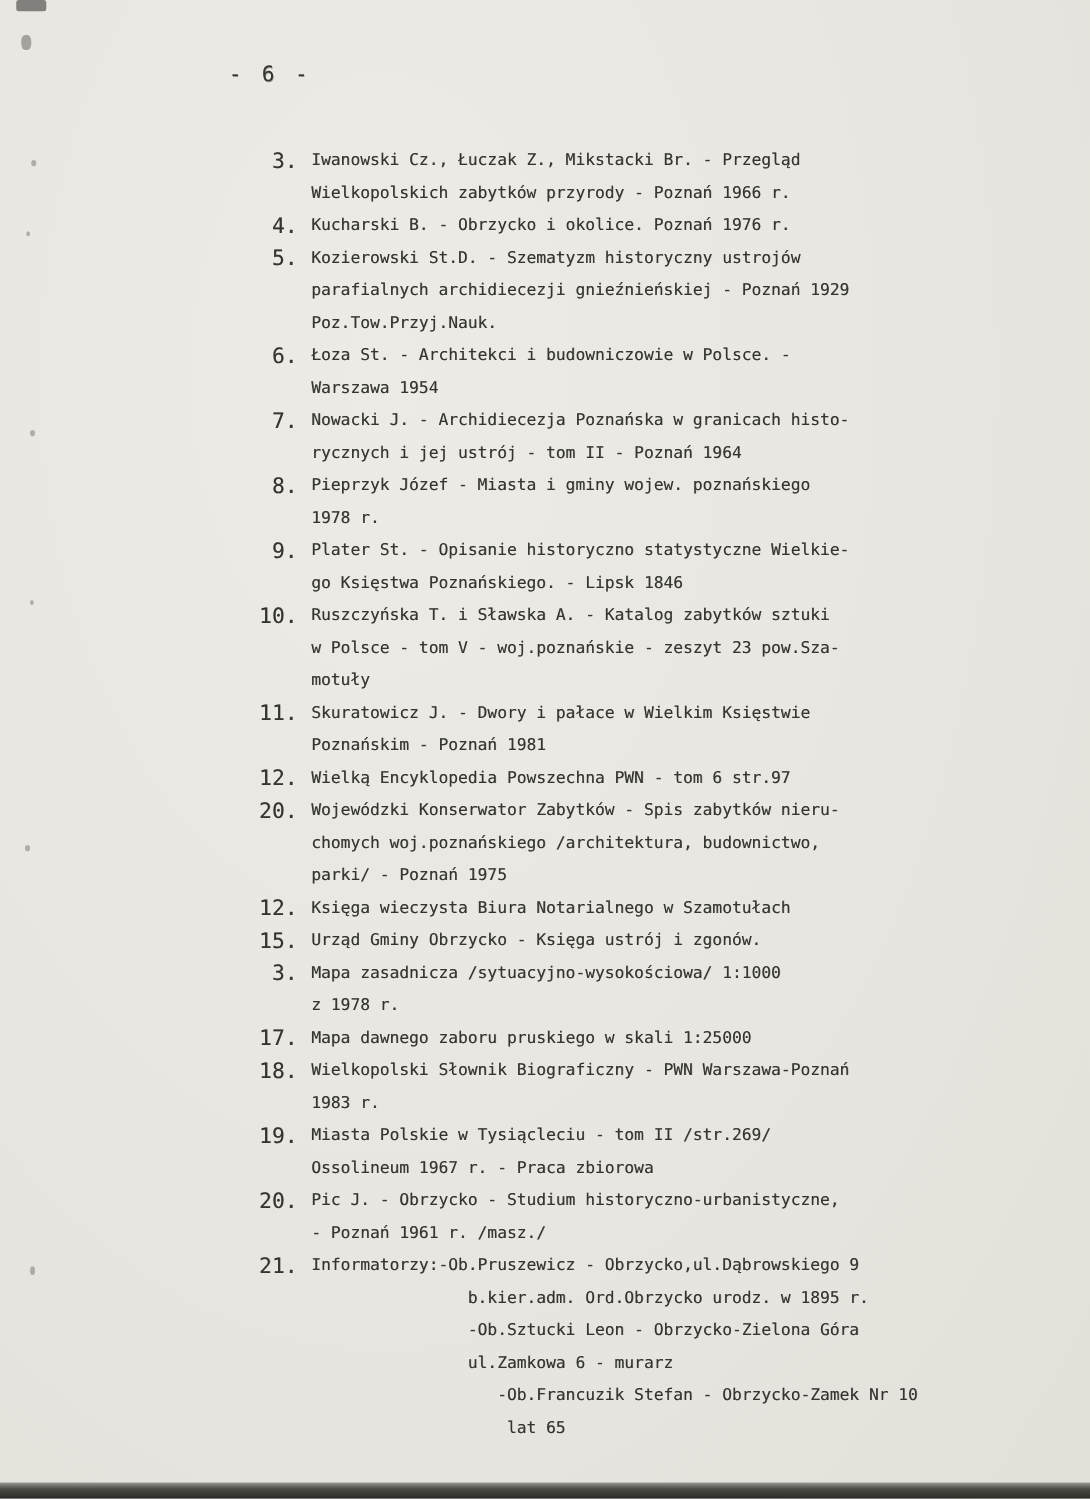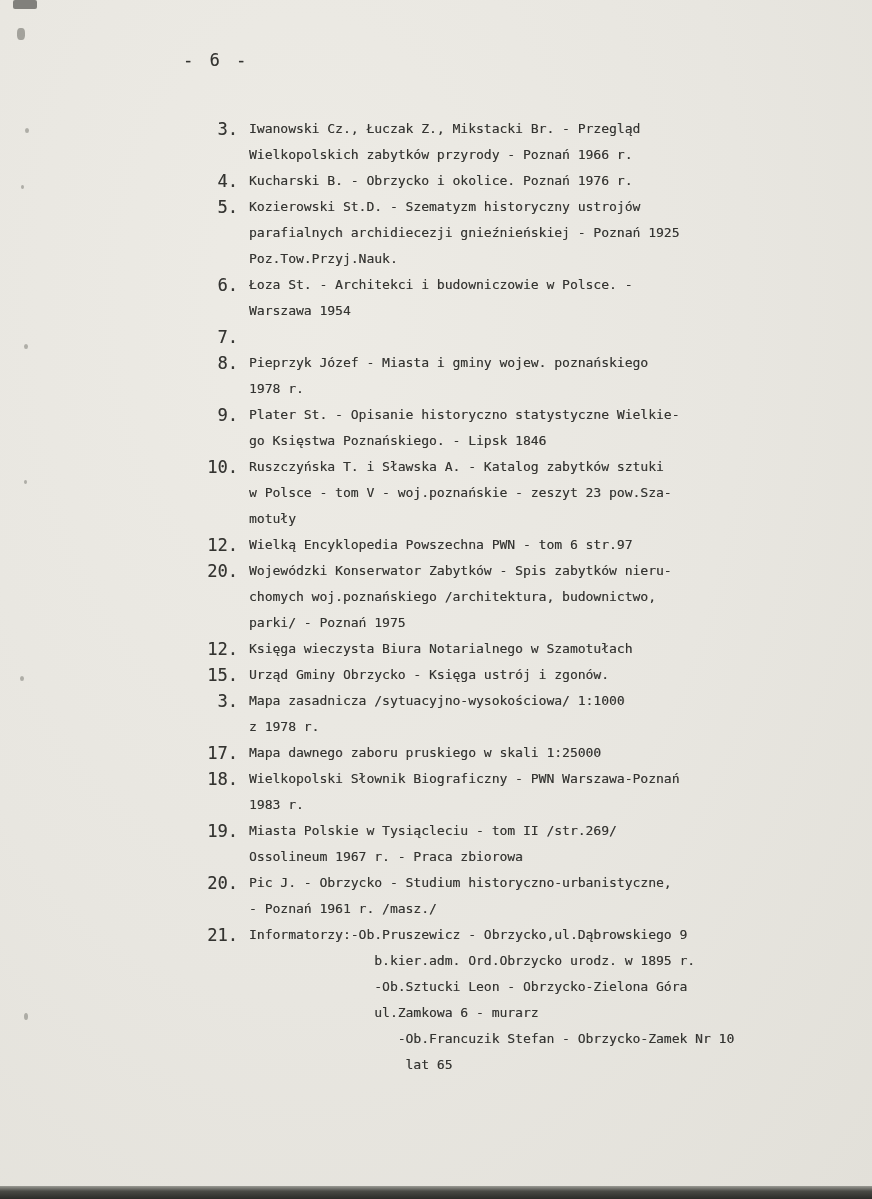--- a/index.html
+++ b/index.html
@@ -95,46 +95,53 @@
         <div class="txt">Iwanowski Cz., Łuczak Z., Mikstacki Br. - Przegląd
 Wielkopolskich zabytków przyrody - Poznań 1966 r.</div>
       </div>
       <div class="item">
         <div class="num">4.</div>
         <div class="txt">Kucharski B. - Obrzycko i okolice. Poznań 1976 r.</div>
       </div>
       <div class="item">
         <div class="num">5.</div>
         <div class="txt">Kozierowski St.D. - Szematyzm historyczny ustrojów
-parafialnych archidiecezji gnieźnieńskiej - Poznań 1925
+parafialnych archidiecezji gnieźnieńskiej - Poznań 1929
 Poz.Tow.Przyj.Nauk.</div>
       </div>
       <div class="item">
         <div class="num">6.</div>
         <div class="txt">Łoza St. - Architekci i budowniczowie w Polsce. -
 Warszawa 1954</div>
       </div>
       <div class="item">
         <div class="num">7.</div>
+        <div class="txt">Nowacki J. - Archidiecezja Poznańska w granicach histo-
+rycznych i jej ustrój - tom II - Poznań 1964</div>
       </div>
       <div class="item">
         <div class="num">8.</div>
         <div class="txt">Pieprzyk Józef - Miasta i gminy wojew. poznańskiego
 1978 r.</div>
       </div>
       <div class="item">
         <div class="num">9.</div>
         <div class="txt">Plater St. - Opisanie historyczno statystyczne Wielkie-
 go Księstwa Poznańskiego. - Lipsk 1846</div>
       </div>
       <div class="item">
         <div class="num">10.</div>
         <div class="txt">Ruszczyńska T. i Sławska A. - Katalog zabytków sztuki
 w Polsce - tom V - woj.poznańskie - zeszyt 23 pow.Sza-
 motuły</div>
+      </div>
+      <div class="item">
+        <div class="num">11.</div>
+        <div class="txt">Skuratowicz J. - Dwory i pałace w Wielkim Księstwie
+Poznańskim - Poznań 1981</div>
       </div>
       <div class="item">
         <div class="num">12.</div>
         <div class="txt">Wielką Encyklopedia Powszechna PWN - tom 6 str.97</div>
       </div>
       <div class="item">
         <div class="num">20.</div>
         <div class="txt">Wojewódzki Konserwator Zabytków - Spis zabytków nieru-
 chomych woj.poznańskiego /architektura, budownictwo,
 parki/ - Poznań 1975</div>

